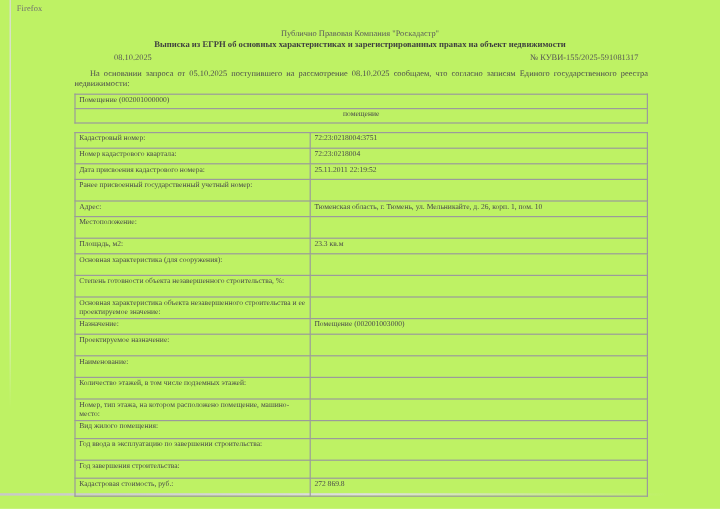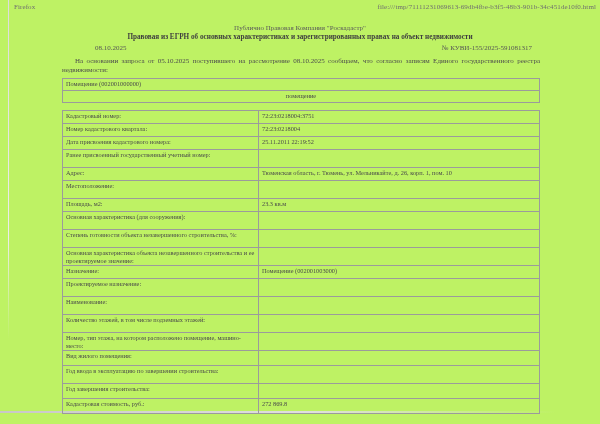--- a/index.html
+++ b/index.html
@@ -63,26 +63,25 @@
 </style>
 </head>
 <body>
 
 <div class="page">
   <div class="edge-left"></div>
   <div class="bottom-line"></div>
 
   <div class="print-header">
     <span>Firefox</span>
-    <span>file:///tmp/71111231069613-69db4fbe-b3f5-48b3-901b-34c451de10f0.html</span>
   </div>
 
   <div class="doc">
     <div class="company">Публично Правовая Компания "Роскадастр"</div>
-    <div class="doc-title">Правовая из ЕГРН об основных характеристиках и зарегистрированных правах на объект недвижимости</div>
+    <div class="doc-title">Выписка из ЕГРН об основных характеристиках и зарегистрированных правах на объект недвижимости</div>
 
     <div class="date-line">
       <span>08.10.2025</span>
       <span>№ КУВИ-155/2025-591081317</span>
     </div>
 
     <div class="intro">На основании запроса от 05.10.2025 поступившего на рассмотрение 08.10.2025 сообщаем, что согласно записям Единого государственного реестра недвижимости:</div>
 
     <table class="tbl-obj">
       <tbody>

